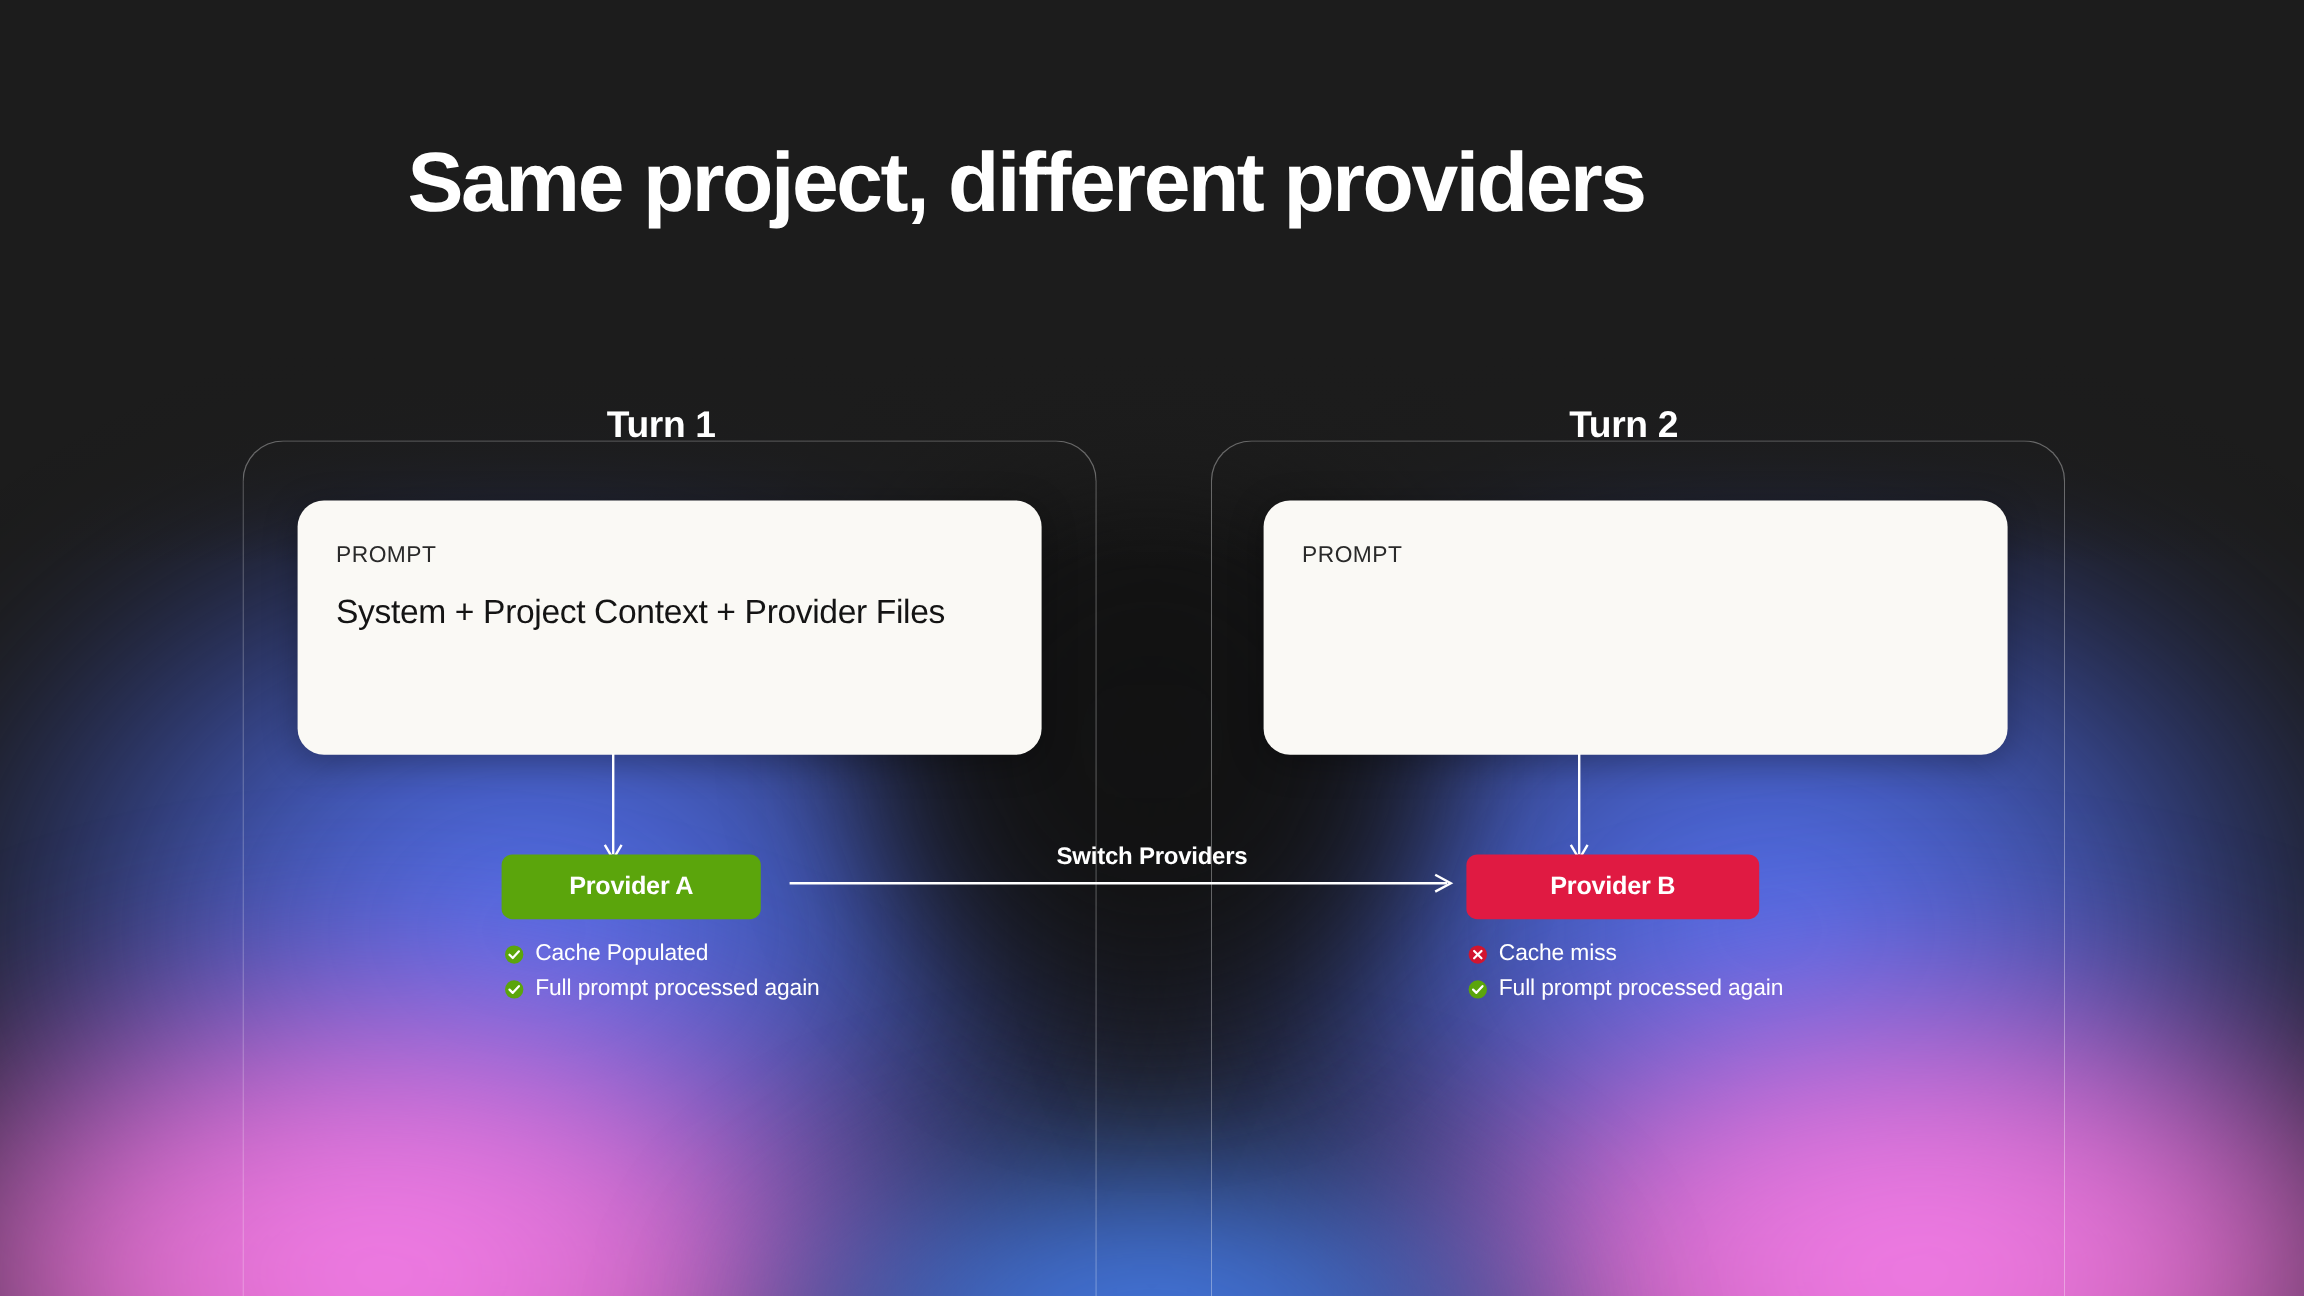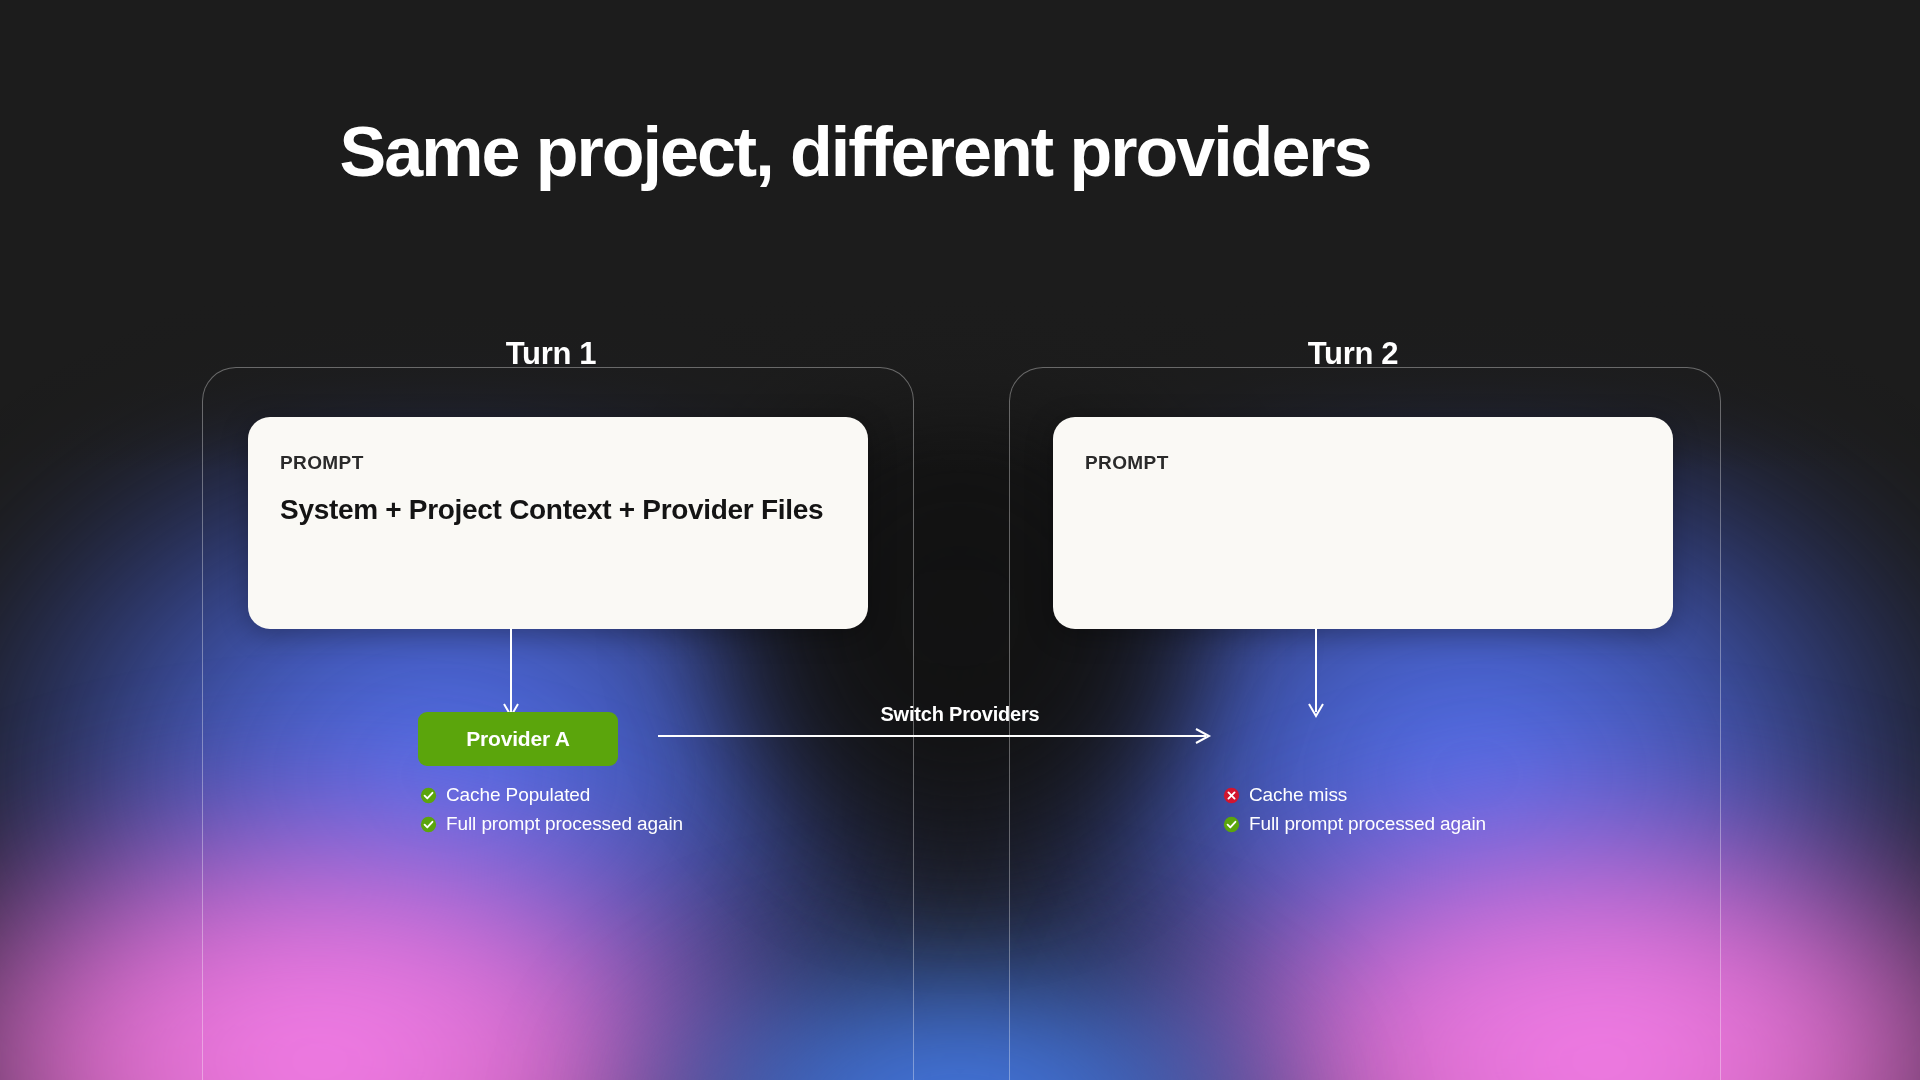--- a/index.html
+++ b/index.html
@@ -162,21 +162,20 @@
 
   
   .prompt-card {
     position: absolute;
     top: 417px;
     background: #faf9f5;
     border-radius: 22px;
     padding: 35px 32px 30px 32px;
     z-index: 30;
     box-shadow: 0 6px 28px rgba(0,0,0,0.30);
-    font-weight: bold;
   }
   #prompt-card-1 { left: 248px; width: 620px; height: 212px; }
   #prompt-card-2 { left: 1053px; width: 620px; height: 212px; }
 
   .prompt-kicker {
     color: #2a2a2a;
     font-size: 19px;
     letter-spacing: 0.4px;
     margin-bottom: 18px;
   }
@@ -208,21 +207,21 @@
     border-radius: 9px;
     color: #ffffff;
     font-size: 21px;
     font-weight: bold;
     letter-spacing: -0.2px;
     display: flex;
     align-items: center;
     justify-content: center;
     z-index: 35;
   }
-  #provider-pill-a { left: 418px; width: 200px; background: #5ba50c; }
+  #provider-pill-a { left: 418px; width: 216px; background: #5ba50c; }
   #provider-pill-b { left: 1222px; width: 244px; background: #e01a42; }
 
   
   #switch-label {
     position: absolute;
     left: 742px;
     top: 703px;
     width: 436px;
     text-align: center;
     color: #ffffff;
@@ -302,20 +301,23 @@
 
   <svg class="arrow-svg" id="arrow-switch" width="556" height="22" viewBox="0 0 556 22">
     <line x1="0" y1="11" x2="548" y2="11" stroke="#ffffff" stroke-width="2"></line>
     <polyline points="538,4 551,11 538,18" fill="none" stroke="#ffffff" stroke-width="2"></polyline>
   </svg>
 
   <div id="switch-label">Switch Providers</div>
 
   <div class="provider-pill" id="provider-pill-a">
     <span>Provider A</span>
+  </div>
+  <div class="provider-pill" id="provider-pill-b">
+    <span>Provider B</span>
   </div>
 
   <div class="status-list" id="status-list-a">
     <div class="status-item">
       <svg class="status-icon" viewBox="0 0 20 20">
         <circle cx="10" cy="10" r="9" fill="#5ba50c"></circle>
         <polyline points="5.4,10.2 8.6,13.4 14.6,6.8" fill="none" stroke="#ffffff" stroke-width="2.2" stroke-linecap="round" stroke-linejoin="round"></polyline>
       </svg>
       <span>Cache Populated</span>
     </div>

